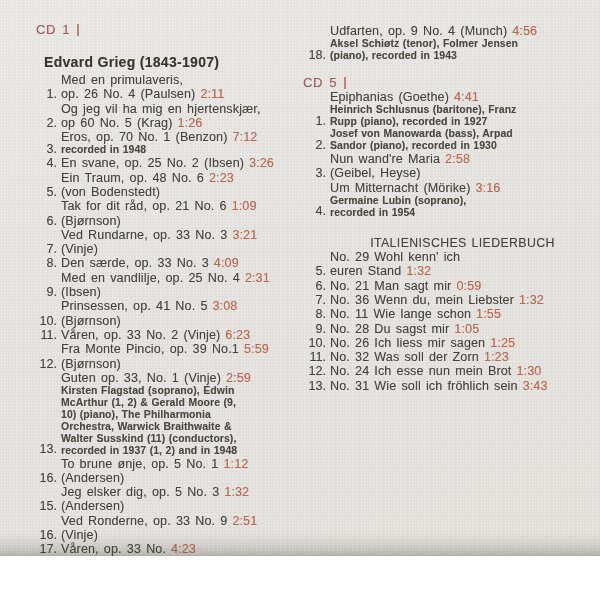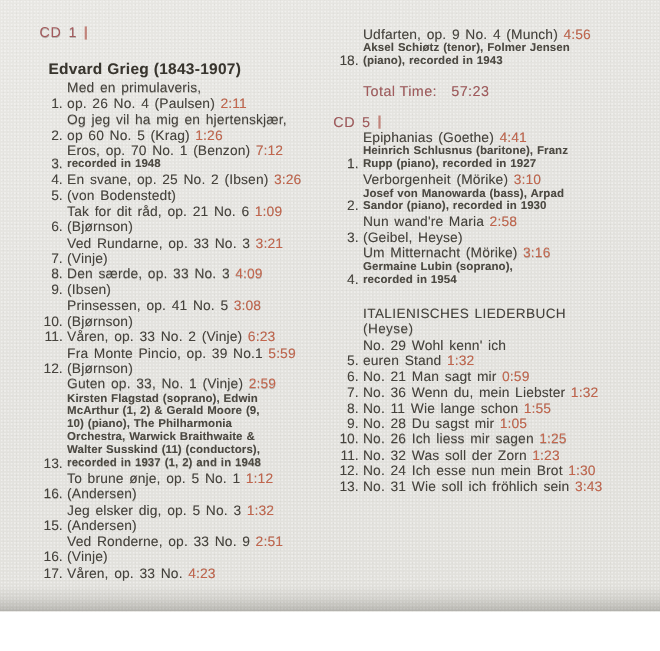--- a/index.html
+++ b/index.html
@@ -42,21 +42,21 @@
   .num{flex:0 0 21px;text-align:right;margin-right:4px;font-size:12.5px;line-height:14.3px;word-spacing:1px;}
   .col-right .num{flex-basis:23px;}
   .tbody{flex:1;min-width:0;}
   .tline{font-size:12.5px;line-height:14.3px;letter-spacing:0.15px;word-spacing:1.5px;}
   .tline.small{font-size:10.4px;line-height:11.9px;letter-spacing:0.1px;word-spacing:0.5px;color:#4b4841;font-weight:bold;}
   .time{color:#c3654c;margin-left:5px;white-space:nowrap;}
 
   .total-time{margin:13px 0 0 27px;font-size:13px;color:#a25a5c;letter-spacing:0.4px;height:15px;}
   .total-time .tt-value{margin-left:9px;}
   .cd2-header{margin-top:13px;}
-  .section-heading{margin:17px 0 0 27px;font-size:12.3px;line-height:14.3px;letter-spacing:0.4px;word-spacing:1px;}
+  .section-heading{margin:17px 0 0 27px;font-size:12.3px;line-height:14.3px;letter-spacing:0.4px;word-spacing:1px;text-align:center;}
 </style>
 </head>
 <body>
 
 <div class="page">
 
   <div class="col col-left">
     <div class="cd-header">
       <span>CD 1</span>
       <span class="cd-rule"></span>
@@ -86,20 +86,21 @@
     </div>
         <div class="track">
       <span class="num">4.</span>
       <span class="tbody">
             <div class="tline"><span>En svane, op. 25 No. 2 (Ibsen)</span><span class="time">3:26</span></div>
           </span>
     </div>
         <div class="track">
       <span class="num">5.</span>
       <span class="tbody">
+            <div class="tline"><span>Ein Traum, op. 48 No. 6</span><span class="time">2:23</span></div>
             <div class="tline"><span>(von Bodenstedt)</span></div>
           </span>
     </div>
         <div class="track">
       <span class="num">6.</span>
       <span class="tbody">
             <div class="tline"><span>Tak for dit råd, op. 21 No. 6</span><span class="time">1:09</span></div>
             <div class="tline"><span>(Bjørnson)</span></div>
           </span>
     </div>
@@ -112,20 +113,21 @@
     </div>
         <div class="track">
       <span class="num">8.</span>
       <span class="tbody">
             <div class="tline"><span>Den særde, op. 33 No. 3</span><span class="time">4:09</span></div>
           </span>
     </div>
         <div class="track">
       <span class="num">9.</span>
       <span class="tbody">
+            <div class="tline"><span>Med en vandlilje, op. 25 No. 4</span><span class="time">2:31</span></div>
             <div class="tline"><span>(Ibsen)</span></div>
           </span>
     </div>
         <div class="track">
       <span class="num">10.</span>
       <span class="tbody">
             <div class="tline"><span>Prinsessen, op. 41 No. 5</span><span class="time">3:08</span></div>
             <div class="tline"><span>(Bjørnson)</span></div>
           </span>
     </div>
@@ -189,43 +191,38 @@
         <div class="track">
       <span class="num">18.</span>
       <span class="tbody">
             <div class="tline"><span>Udfarten, op. 9 No. 4 (Munch)</span><span class="time">4:56</span></div>
             <div class="tline small"><span>Aksel Schiøtz (tenor), Folmer Jensen</span></div>
             <div class="tline small"><span>(piano), recorded in 1943</span></div>
           </span>
     </div>
       </div>
 
-    <div class="total-time">
-      <span>Total Time:</span>
-      <span class="tt-value">57:23</span>
-    </div>
 
     <div class="cd-header cd2-header">
       <span>CD 5</span>
       <span class="cd-rule"></span>
     </div>
 
     <div class="tracklist">
         <div class="track">
       <span class="num">1.</span>
       <span class="tbody">
             <div class="tline"><span>Epiphanias (Goethe)</span><span class="time">4:41</span></div>
             <div class="tline small"><span>Heinrich Schlusnus (baritone), Franz</span></div>
             <div class="tline small"><span>Rupp (piano), recorded in 1927</span></div>
           </span>
     </div>
         <div class="track">
       <span class="num">2.</span>
       <span class="tbody">
-            <div class="tline"><span>Verborgenheit (Mörike)</span><span class="time">3:10</span></div>
             <div class="tline small"><span>Josef von Manowarda (bass), Arpad</span></div>
             <div class="tline small"><span>Sandor (piano), recorded in 1930</span></div>
           </span>
     </div>
         <div class="track">
       <span class="num">3.</span>
       <span class="tbody">
             <div class="tline"><span>Nun wand're Maria</span><span class="time">2:58</span></div>
             <div class="tline"><span>(Geibel, Heyse)</span></div>
           </span>
@@ -235,21 +232,20 @@
       <span class="tbody">
             <div class="tline"><span>Um Mitternacht (Mörike)</span><span class="time">3:16</span></div>
             <div class="tline small"><span>Germaine Lubin (soprano),</span></div>
             <div class="tline small"><span>recorded in 1954</span></div>
           </span>
     </div>
       </div>
 
     <div class="section-heading">
       <div>ITALIENISCHES LIEDERBUCH</div>
-      <div>(Heyse)</div>
     </div>
     <div class="tracklist">
         <div class="track">
       <span class="num">5.</span>
       <span class="tbody">
             <div class="tline"><span>No. 29 Wohl kenn' ich</span></div>
             <div class="tline"><span>euren Stand</span><span class="time">1:32</span></div>
           </span>
     </div>
         <div class="track">

